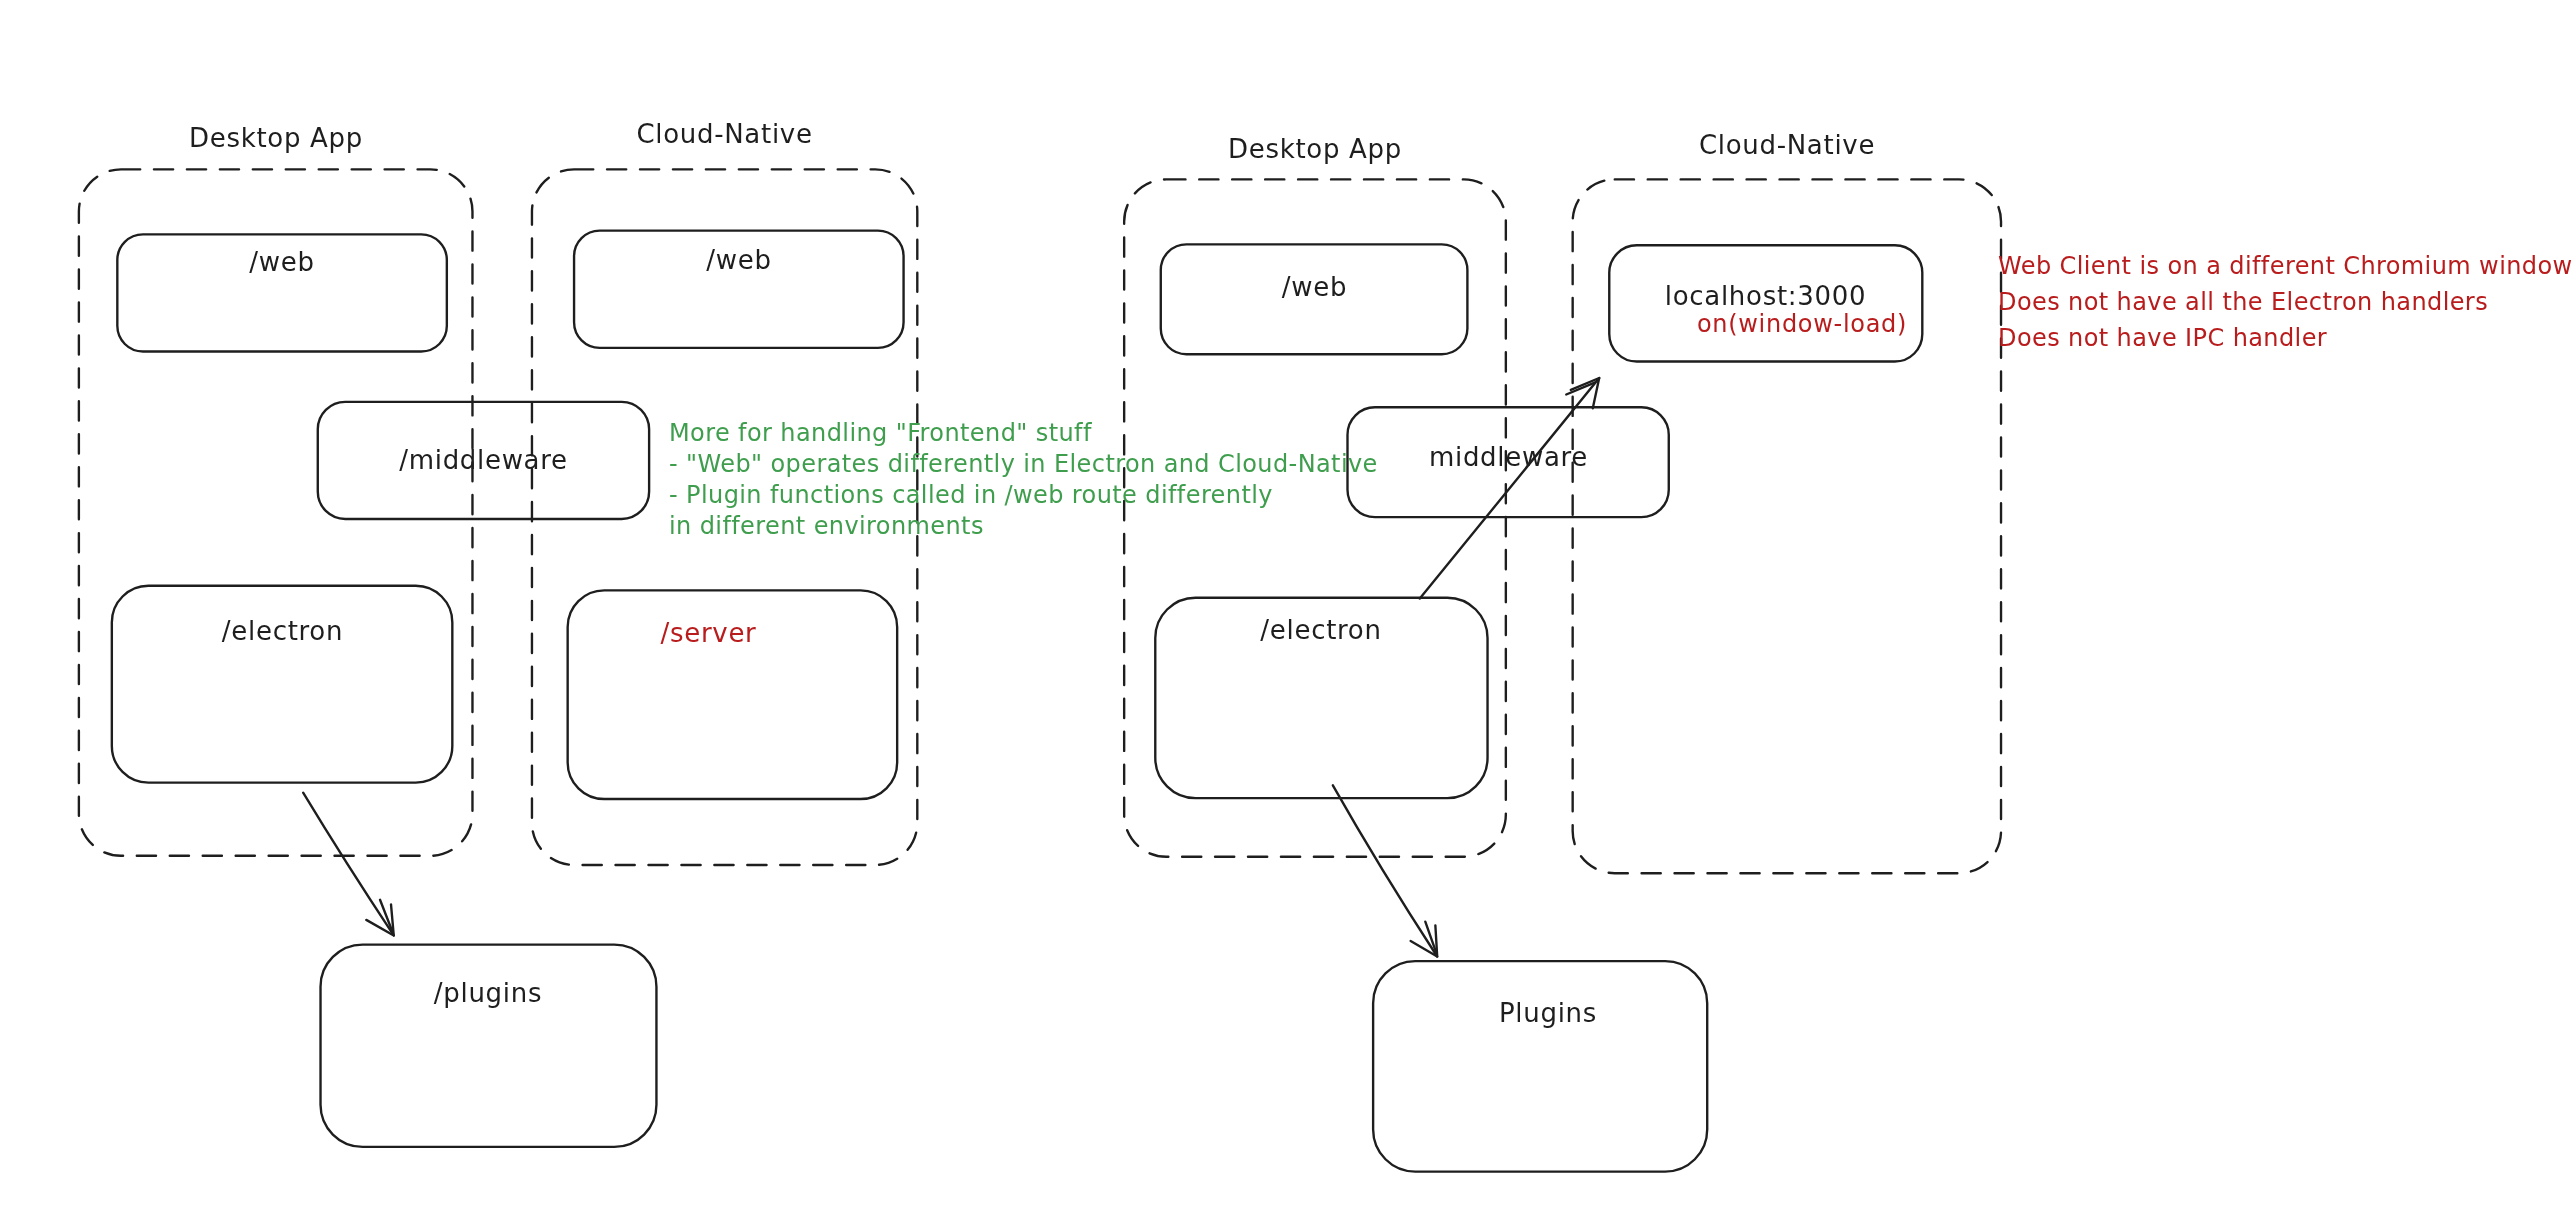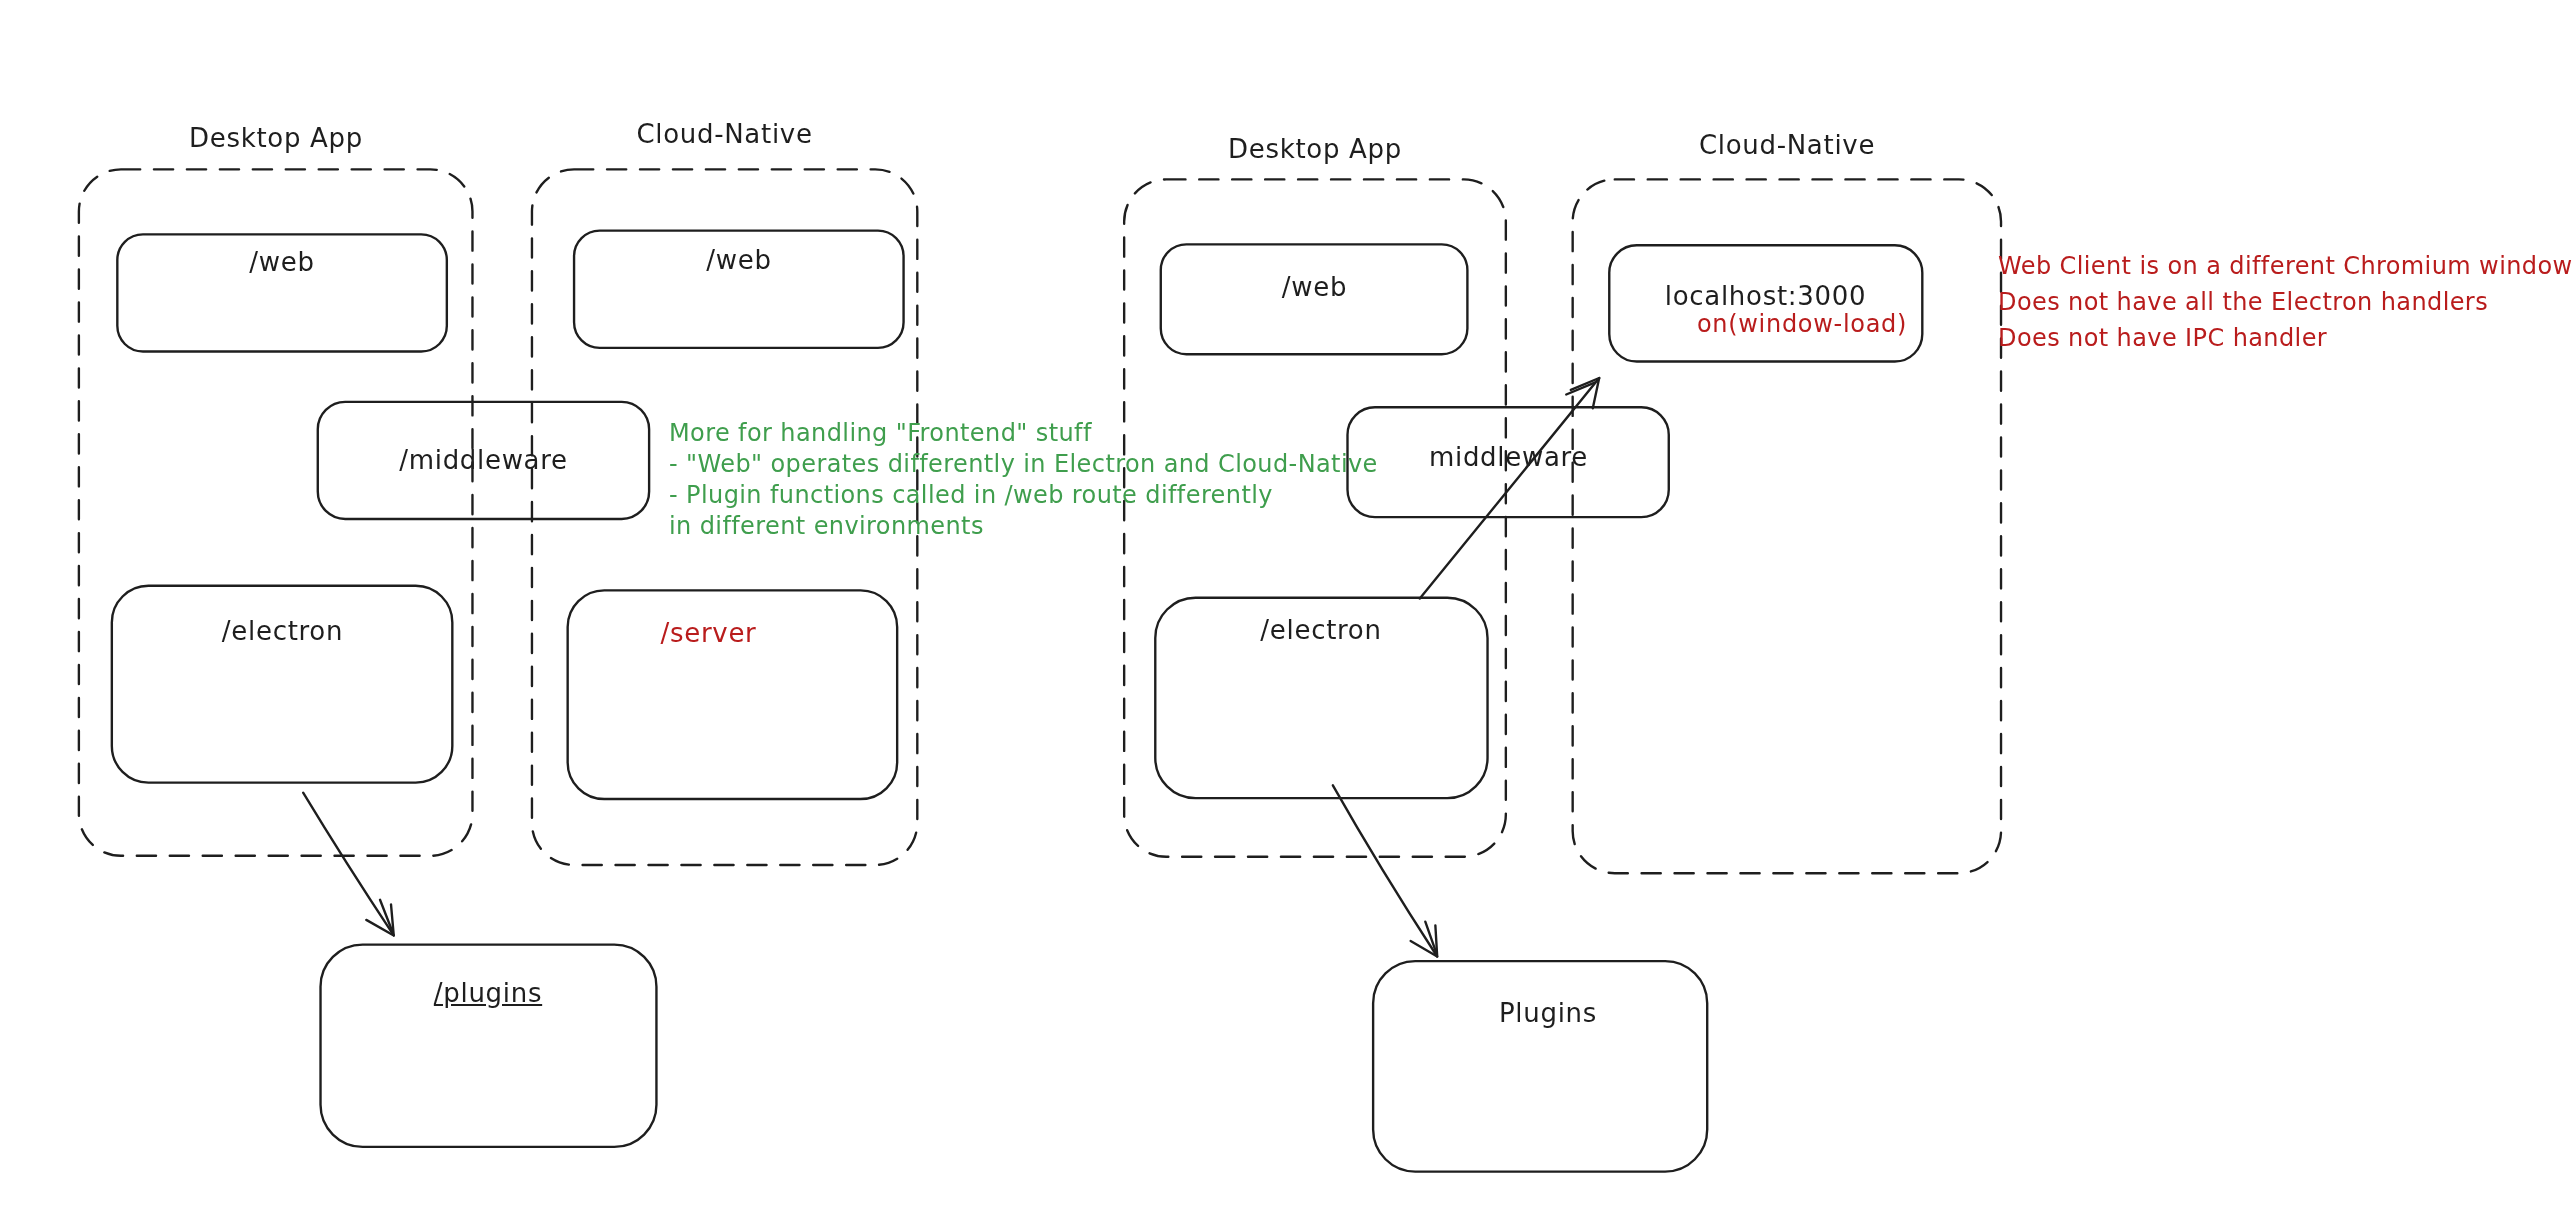--- a/index.html
+++ b/index.html
@@ -78,21 +78,21 @@
   </svg>
 
   <div class="lbl" style="left:79px; top:123px; width:394px;">Desktop App</div>
   <div class="lbl" style="left:532px; top:119px; width:385px;">Cloud-Native</div>
 
   <div class="lbl" style="left:117px; top:247px; width:330px;">/web</div>
   <div class="lbl" style="left:574px; top:245px; width:330px;">/web</div>
   <div class="lbl" style="left:318px; top:445px; width:331px;">/middleware</div>
   <div class="lbl" style="left:112px; top:616px; width:341px;">/electron</div>
   <div class="lbl red" style="left:568px; top:618px; width:281px;">/server</div>
-  <div class="lbl" style="left:320px; top:978px; width:336px;text-decoration:underline;">/plugins</div>
+  <div class="lbl" style="left:320px; top:978px; width:336px;">/plugins</div>
 
   <div class="note green-note green" style="left:669px; top:418px;">
     <div class="note-line">More for handling "Frontend" stuff</div>
     <div class="note-line">- "Web" operates differently in Electron and Cloud-Native</div>
     <div class="note-line">- Plugin functions called in /web route differently</div>
     <div class="note-line">in different environments</div>
   </div>
 
   <div class="lbl" style="left:1124px; top:134px; width:382px;">Desktop App</div>
   <div class="lbl" style="left:1573px; top:130px; width:428px;">Cloud-Native</div>

